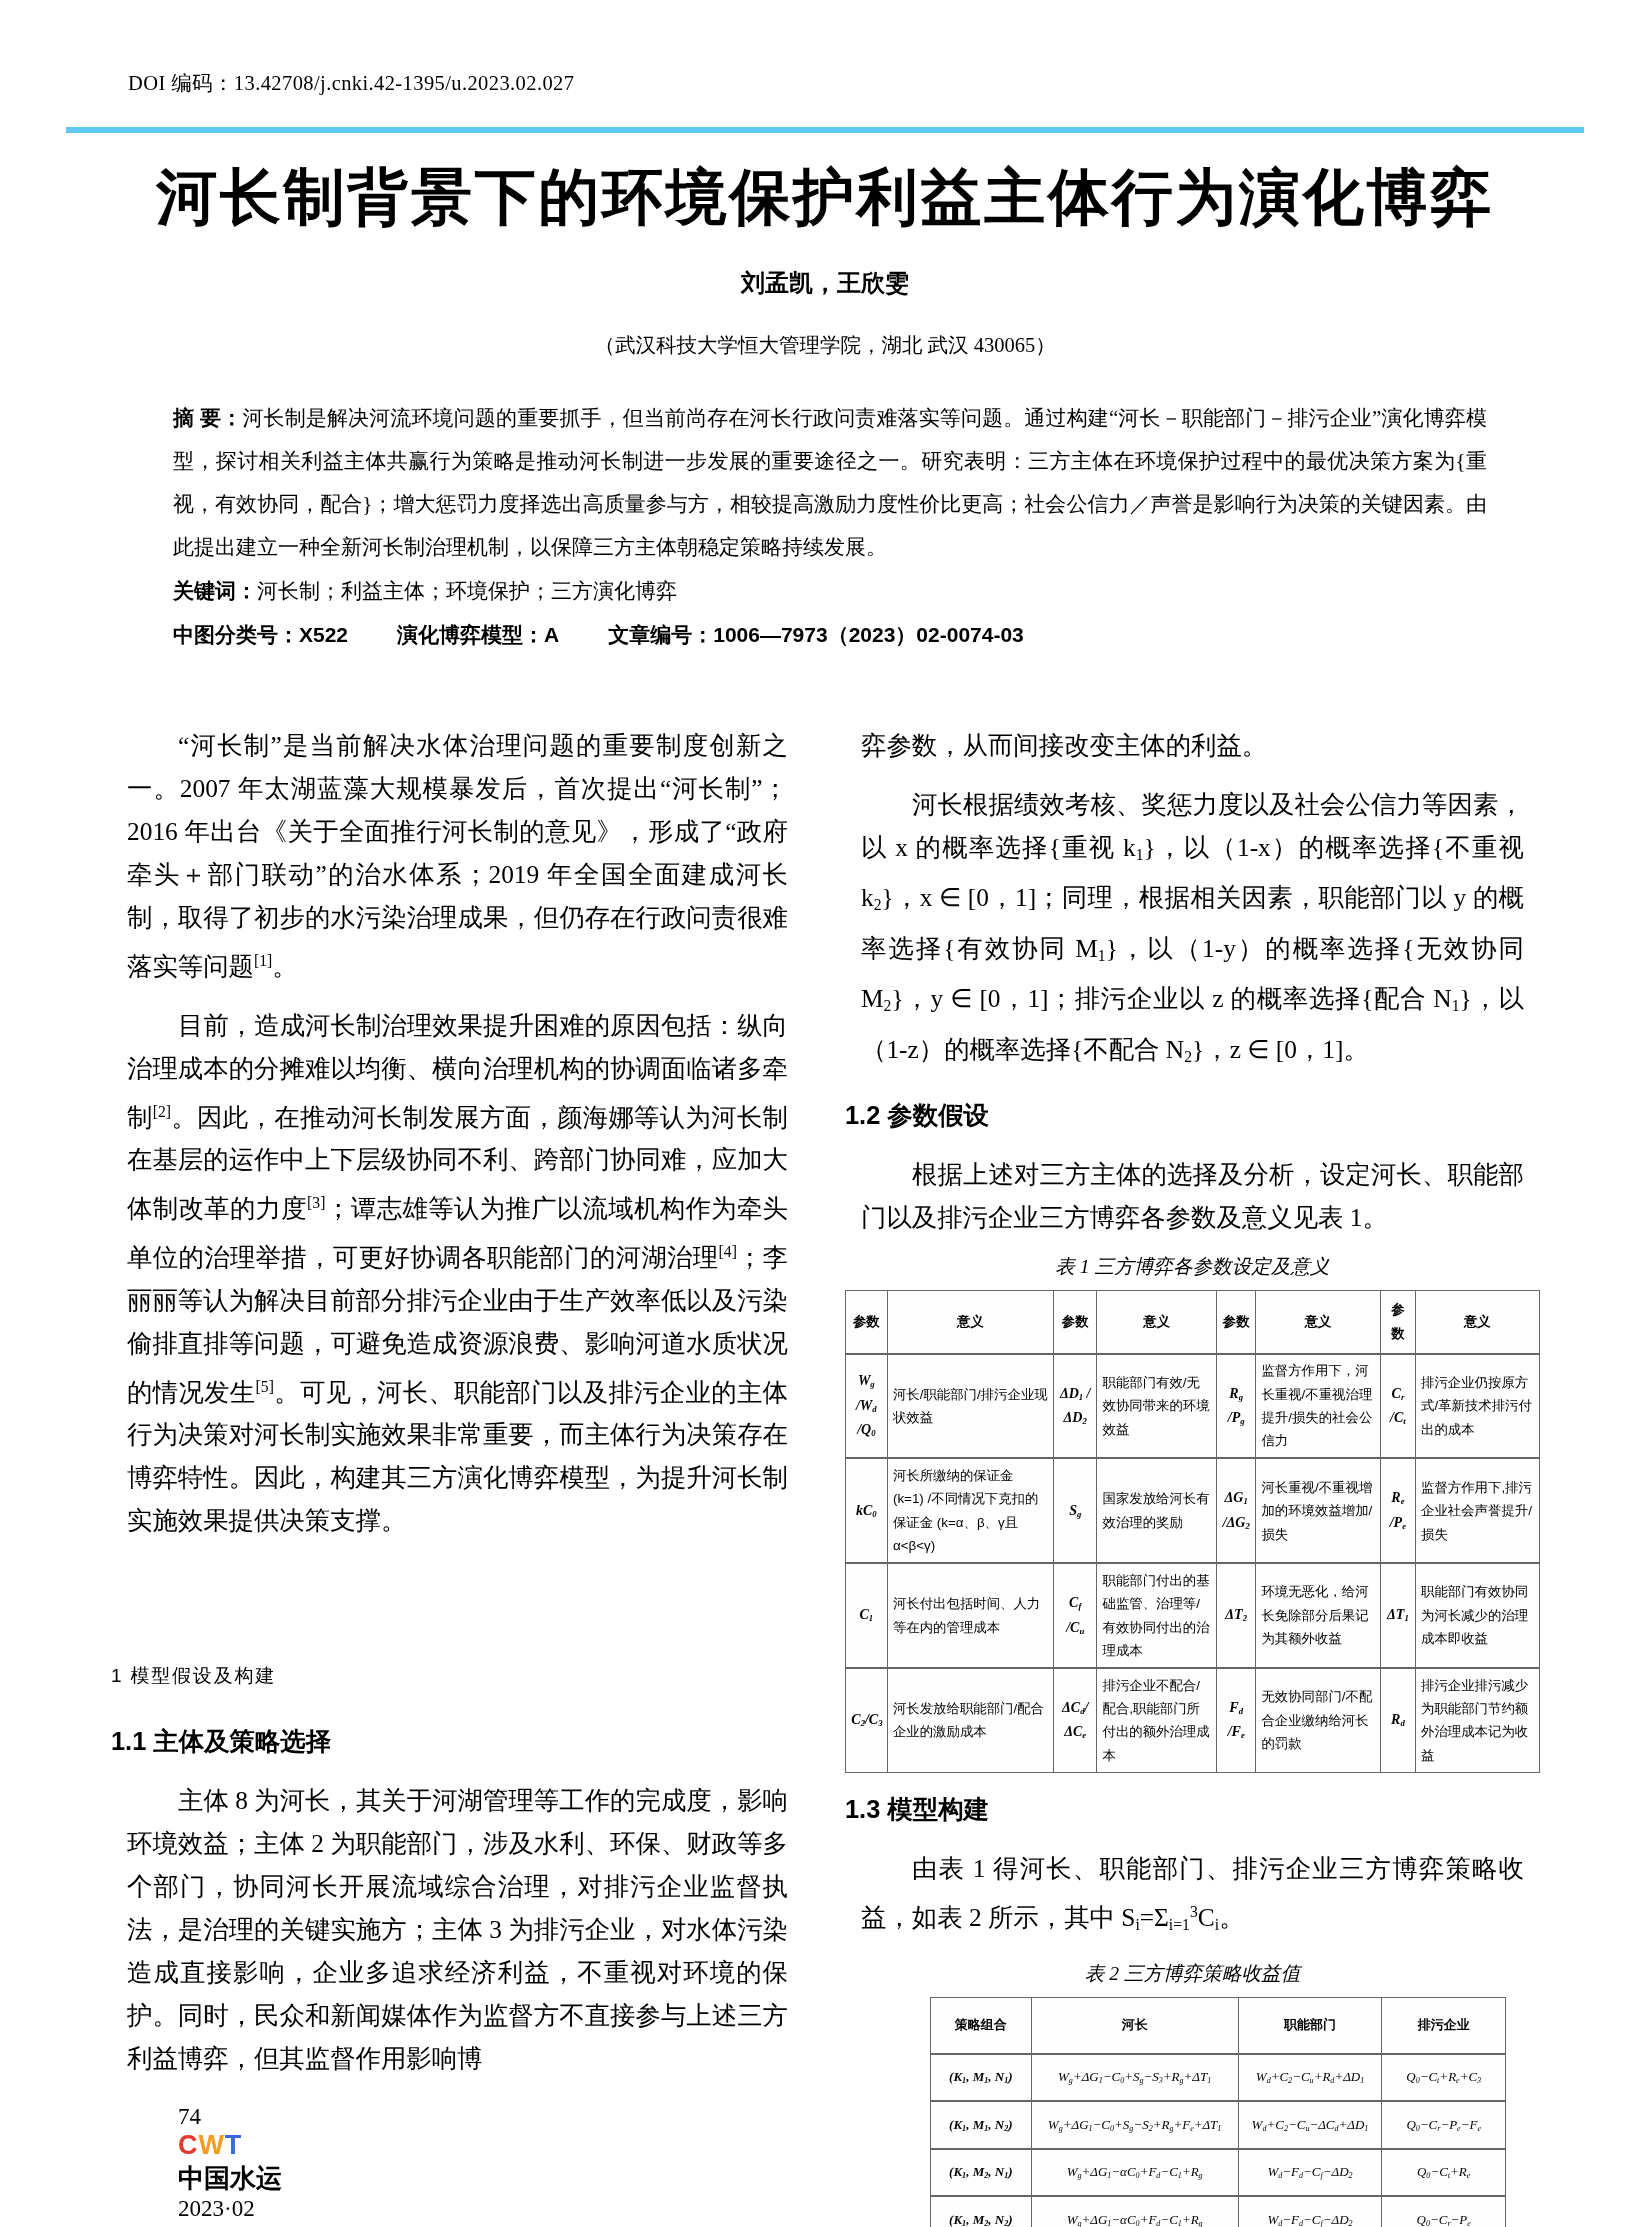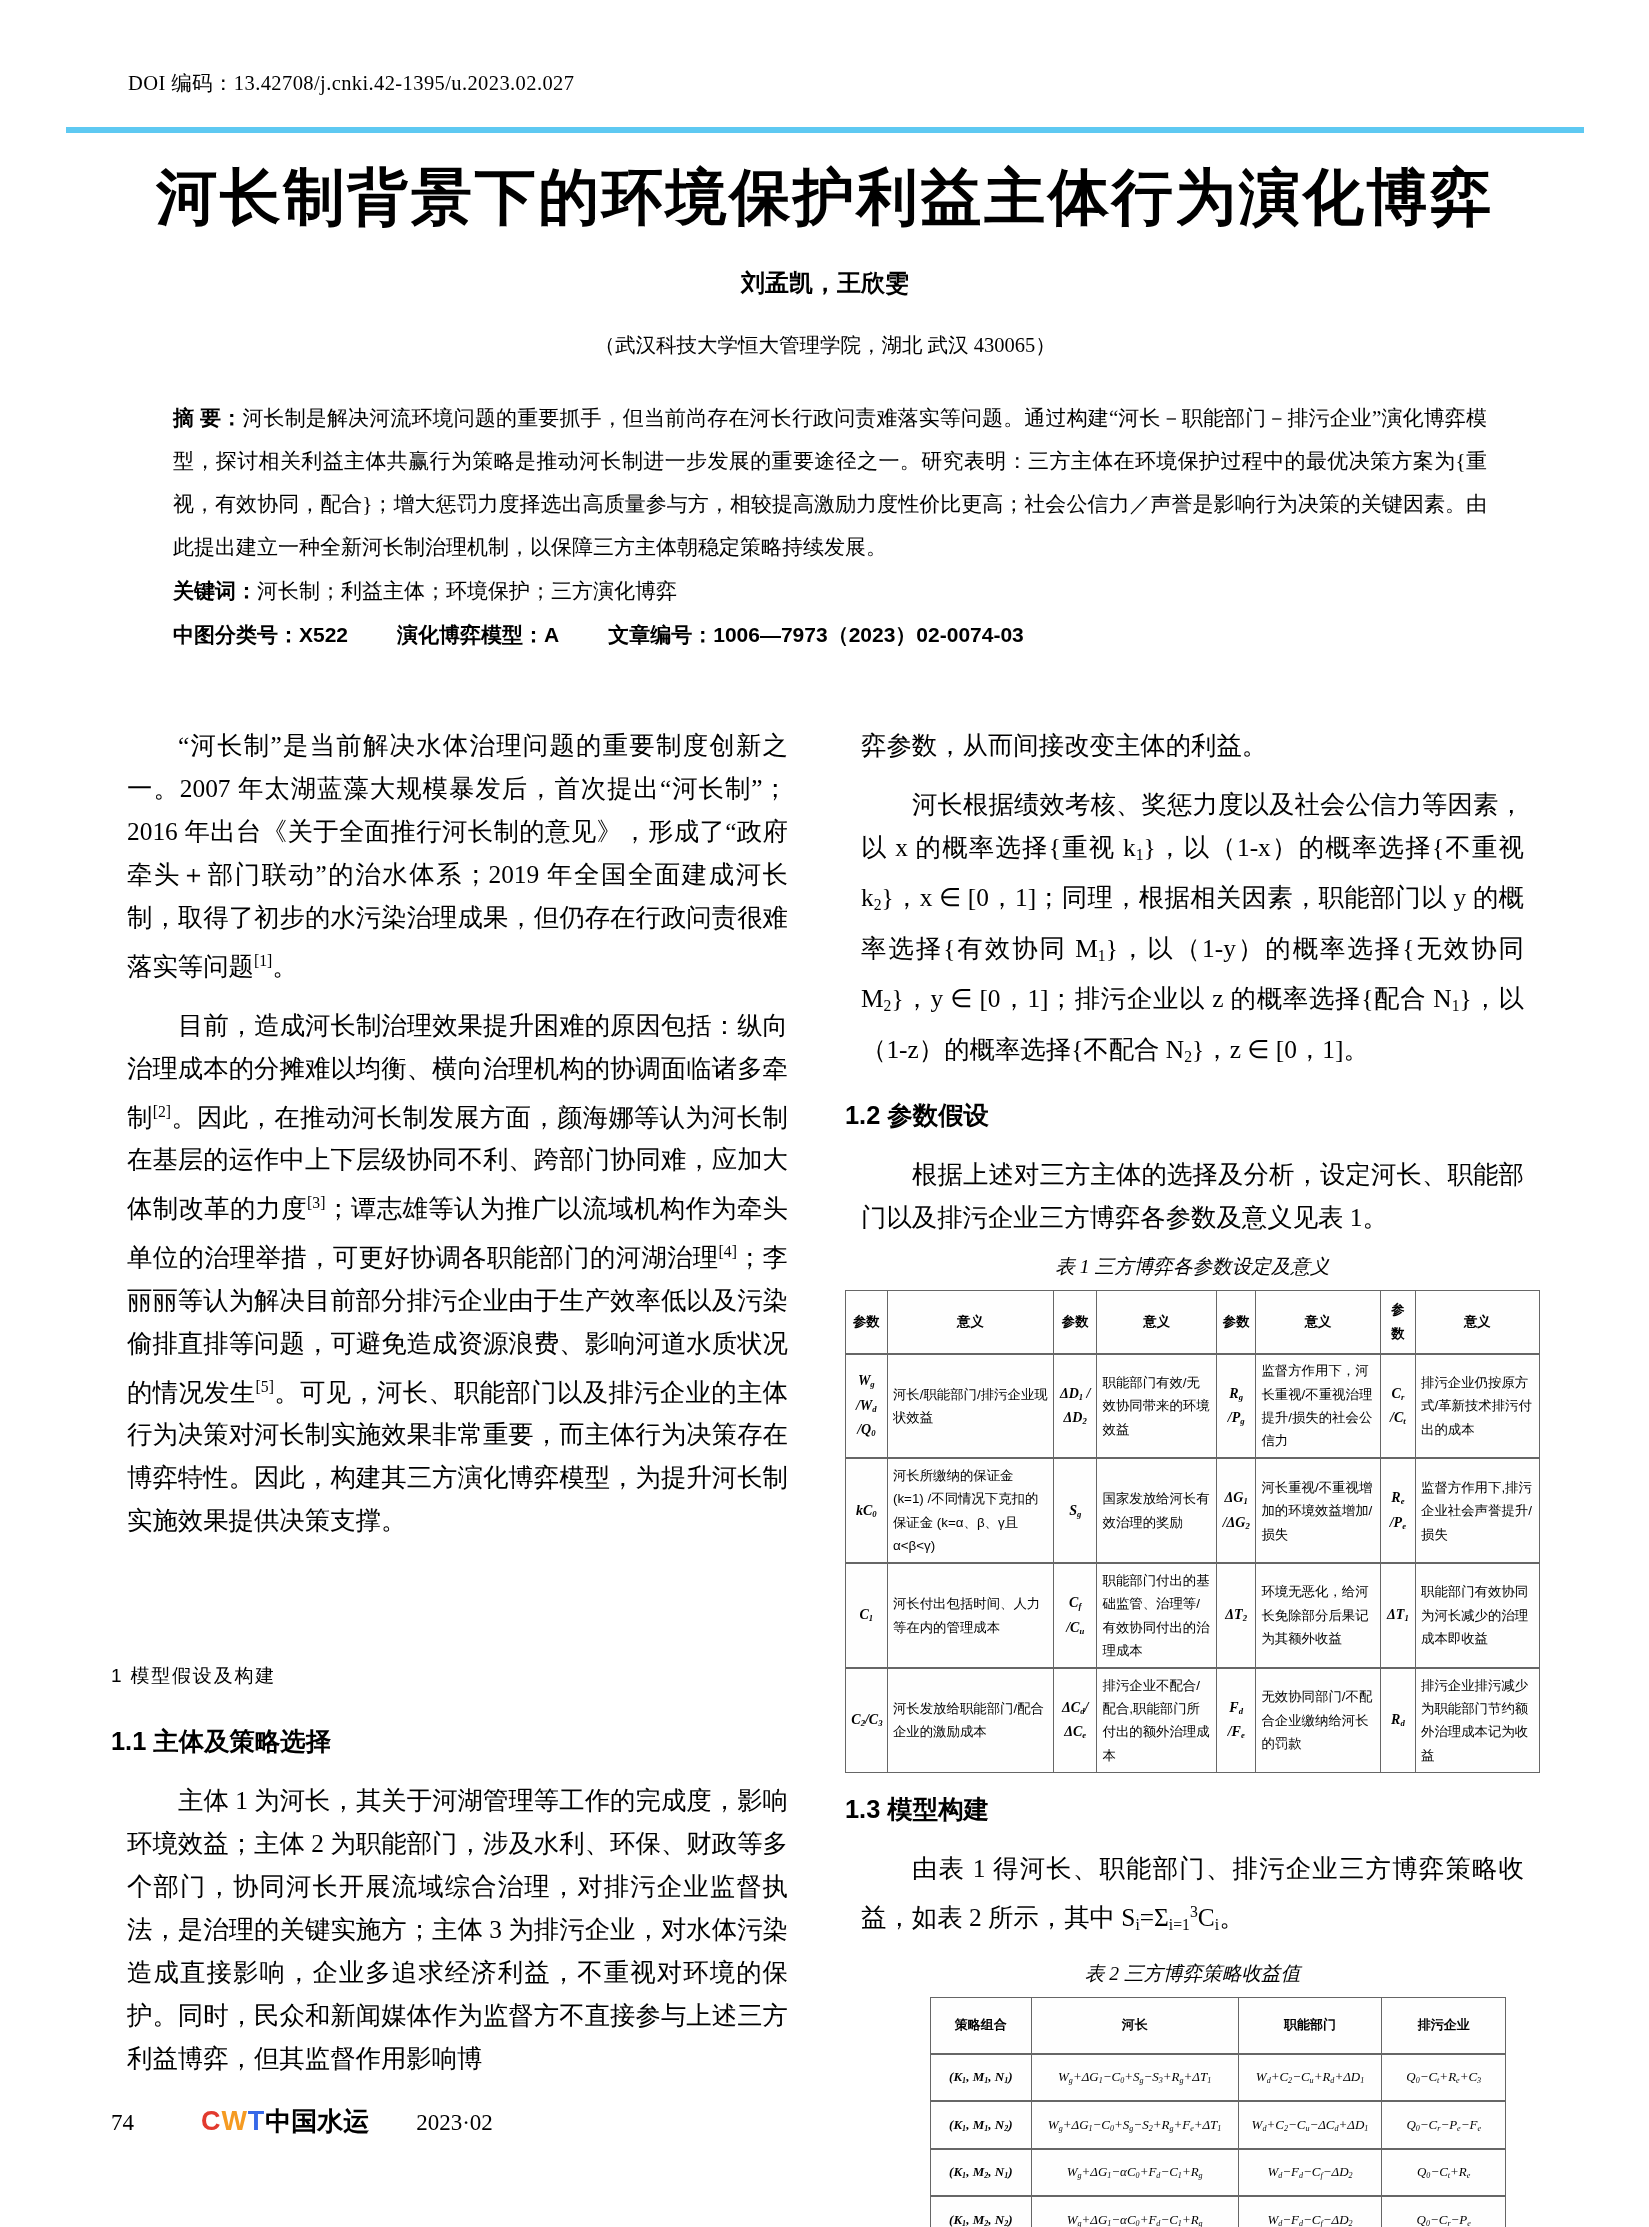--- a/index.html
+++ b/index.html
@@ -40,21 +40,21 @@
   .t2{width:576px;margin-left:85px;font-size:13px;line-height:1.5;table-layout:fixed;}
   .t2 th,.t2 td{border:0.9px solid #666;padding:6.2px 3.6px;text-align:center;vertical-align:middle;}
   .t2 th{font-family:"Liberation Sans", sans-serif;font-weight:bold;height:43px;
          border-bottom:2.2px double #666;}
   .t2 td{height:33px;}
   .t2 td.combo{font-weight:bold;}
   .t2 td.math{font-style:italic;}
   .t2 tbody tr + tr td{border-top:2.2px double #666;}
   sub{font-size:0.62em;vertical-align:-0.28em;}
   sup{font-size:0.62em;vertical-align:0.55em;}
-  .footer{position:absolute;left:111px;top:2104px;display:flex;align-items:baseline;}
+  .footer{position:absolute;left:111px;top:2104px;display:flex;align-items:baseline;flex-direction:column;}
   .pageno{font-size:23px;}
   .logo{margin-left:67px;font-family:"Liberation Sans", sans-serif;font-weight:bold;
         font-size:27px;letter-spacing:0.9px;}
   .journal{font-family:"Liberation Sans", sans-serif;font-weight:bold;
            font-size:26px;}
   .issue{margin-left:47px;font-size:23px;}
   .c1{color:#e23a2e;} .c2{color:#f59b22;} .c3{color:#3668e8;}
 </style>
 </head>
 <body>
@@ -74,21 +74,21 @@
     <p class="clc-line">
       <span>中图分类号：X522</span><span>演化博弈模型：A</span><span>文章编号：1006—7973（2023）02-0074-03</span>
     </p>
   </div>
 
   <div class="col col-left">
     <p>“河长制”是当前解决水体治理问题的重要制度创新之一。2007 年太湖蓝藻大规模暴发后，首次提出“河长制”；2016 年出台《关于全面推行河长制的意见》，形成了“政府牵头＋部门联动”的治水体系；2019 年全国全面建成河长制，取得了初步的水污染治理成果，但仍存在行政问责很难落实等问题<sup>[1]</sup>。</p>
     <p>目前，造成河长制治理效果提升困难的原因包括：纵向治理成本的分摊难以均衡、横向治理机构的协调面临诸多牵制<sup>[2]</sup>。因此，在推动河长制发展方面，颜海娜等认为河长制在基层的运作中上下层级协同不利、跨部门协同难，应加大体制改革的力度<sup>[3]</sup>；谭志雄等认为推广以流域机构作为牵头单位的治理举措，可更好协调各职能部门的河湖治理<sup>[4]</sup>；李丽丽等认为解决目前部分排污企业由于生产效率低以及污染偷排直排等问题，可避免造成资源浪费、影响河道水质状况的情况发生<sup>[5]</sup>。可见，河长、职能部门以及排污企业的主体行为决策对河长制实施效果非常重要，而主体行为决策存在博弈特性。因此，构建其三方演化博弈模型，为提升河长制实施效果提供决策支撑。</p>
     <div class="h-sec">1 模型假设及构建</div>
     <div class="h-sub">1.1 主体及策略选择</div>
-    <p>主体 1 为河长，其关于河湖管理等工作的完成度，影响环境效益；主体 2 为职能部门，涉及水利、环保、财政等多个部门，协同河长开展流域综合治理，对排污企业监督执法，是治理的关键实施方；主体 3 为排污企业，对水体污染造成直接影响，企业多追求经济利益，不重视对环境的保护。同时，民众和新闻媒体作为监督方不直接参与上述三方利益博弈，但其监督作用影响博</p>
+    <p>主体 8 为河长，其关于河湖管理等工作的完成度，影响环境效益；主体 2 为职能部门，涉及水利、环保、财政等多个部门，协同河长开展流域综合治理，对排污企业监督执法，是治理的关键实施方；主体 3 为排污企业，对水体污染造成直接影响，企业多追求经济利益，不重视对环境的保护。同时，民众和新闻媒体作为监督方不直接参与上述三方利益博弈，但其监督作用影响博</p>
   </div>
 
   <div class="col col-right">
     <p class="noindent">弈参数，从而间接改变主体的利益。</p>
     <p>河长根据绩效考核、奖惩力度以及社会公信力等因素，以 x 的概率选择{重视 k<sub>1</sub>}，以（1-x）的概率选择{不重视 k<sub>2</sub>}，x ∈ [0，1]；同理，根据相关因素，职能部门以 y 的概率选择{有效协同 M<sub>1</sub>}，以（1-y）的概率选择{无效协同 M<sub>2</sub>}，y ∈ [0，1]；排污企业以 z 的概率选择{配合 N<sub>1</sub>}，以（1-z）的概率选择{不配合 N<sub>2</sub>}，z ∈ [0，1]。</p>
     <div class="h-sub">1.2 参数假设</div>
     <p>根据上述对三方主体的选择及分析，设定河长、职能部门以及排污企业三方博弈各参数及意义见表 1。</p>
     <div class="tbl-caption">表 1 三方博弈各参数设定及意义</div>
 
     <table class="t1">

